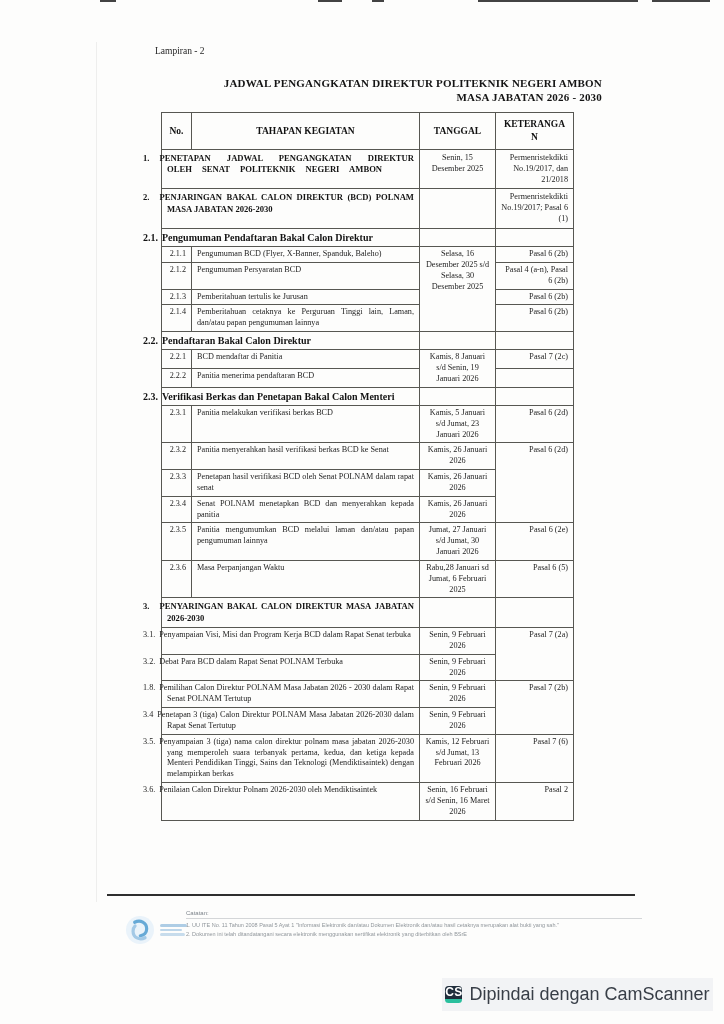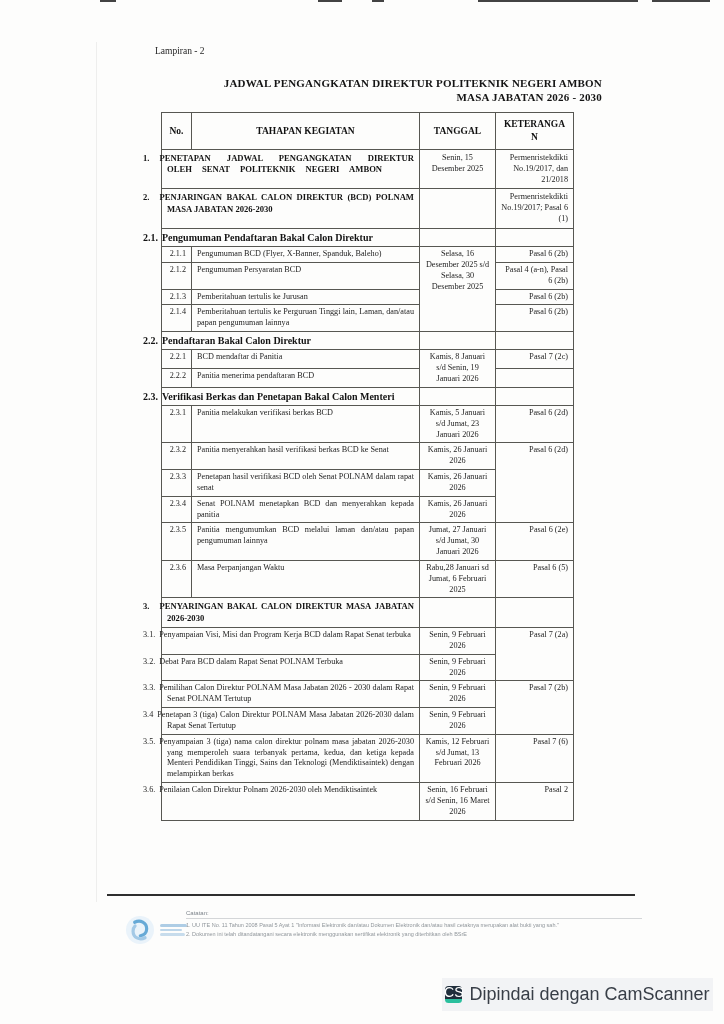--- a/index.html
+++ b/index.html
@@ -69,21 +69,21 @@
   .catatan .cat-rule{height:1px;background:#d4d6d8;margin:2px 0 2px 0;width:456px;}
   .catatan ol{margin:0;padding:0;list-style:none;font-size:5.5px;line-height:1.55;color:#90969b;}
 
   
   .cam-bar{position:absolute;left:442px;top:978px;width:271px;height:33px;
     background:#f2f3f5;display:flex;align-items:center;justify-content:center;gap:7px;
     font-family:"Liberation Sans", sans-serif;}
   .cs-icon{width:17px;height:17px;border-radius:3.5px;
     background:linear-gradient(to bottom,#202e3c 0%,#202e3c 74%,#2abf9d 74%,#2abf9d 100%);
     display:flex;align-items:flex-start;justify-content:center;}
-  .cs-icon span{color:#fff;font-weight:normal;font-size:14px;line-height:12px;letter-spacing:.3px;}
+  .cs-icon span{color:#fff;font-weight:bold;font-size:12px;line-height:12px;letter-spacing:.3px;}
   .cam-label{font-size:18px;color:#383e47;}
 </style>
 </head>
 <body>
 
 <div class="page">
 
   <div class="edge-dash" style="left:100px;width:16px;"></div>
   <div class="edge-dash" style="left:318px;width:24px;"></div>
   <div class="edge-dash" style="left:372px;width:12px;"></div>
@@ -148,21 +148,21 @@
       <td class="act">Pengumuman Persyaratan BCD</td>
       <td class="ref">Pasal 4 (a-n), Pasal 6 (2b)</td>
     </tr>
     <tr>
       <td class="no-cell">2.1.3</td>
       <td class="act">Pemberitahuan tertulis ke Jurusan</td>
       <td class="ref">Pasal 6 (2b)</td>
     </tr>
     <tr>
       <td class="no-cell">2.1.4</td>
-      <td class="act">Pemberitahuan tertulis ke Perguruan Tinggi lain, Laman, dan/atau papan pengumuman lainnya</td>
+      <td class="act">Pemberitahuan cetaknya ke Perguruan Tinggi lain, Laman, dan/atau papan pengumuman lainnya</td>
       <td class="ref">Pasal 6 (2b)</td>
     </tr>
 
     <tr class="row-sect">
       <td class="hang" colspan="2">
         <span class="rno">2.2.</span><span>Pendaftaran Bakal Calon Direktur</span>
       </td>
       <td></td>
       <td></td>
     </tr>
@@ -236,21 +236,21 @@
       <td class="ref mid" rowspan="2">Pasal 7 (2a)</td>
     </tr>
     <tr>
       <td class="hang" colspan="2">
         <span class="rno">3.2.</span><span>Debat Para BCD dalam Rapat Senat POLNAM Terbuka</span>
       </td>
       <td class="date">Senin, 9 Februari 2026</td>
     </tr>
     <tr>
       <td class="hang" colspan="2">
-        <span class="rno">3.3.</span><span>Pemilihan Calon Direktur POLNAM Masa Jabatan 2026 - 2030 dalam Rapat Senat POLNAM Tertutup</span>
+        <span class="rno">1.8.</span><span>Pemilihan Calon Direktur POLNAM Masa Jabatan 2026 - 2030 dalam Rapat Senat POLNAM Tertutup</span>
       </td>
       <td class="date">Senin, 9 Februari 2026</td>
       <td class="ref mid" rowspan="2">Pasal 7 (2b)</td>
     </tr>
     <tr>
       <td class="hang" colspan="2">
         <span class="rno">3.4</span><span>Penetapan 3 (tiga) Calon Direktur POLNAM Masa Jabatan 2026-2030 dalam Rapat Senat Tertutup</span>
       </td>
       <td class="date">Senin, 9 Februari 2026</td>
     </tr>

